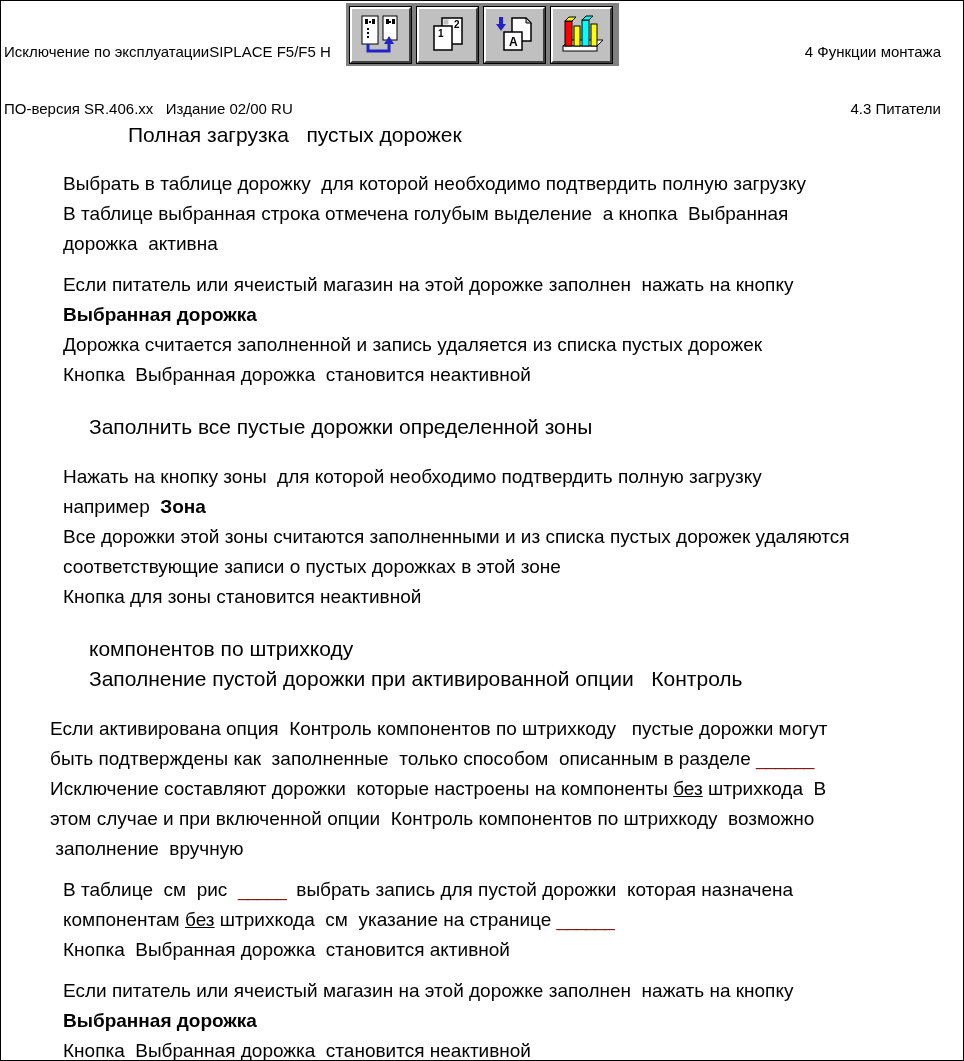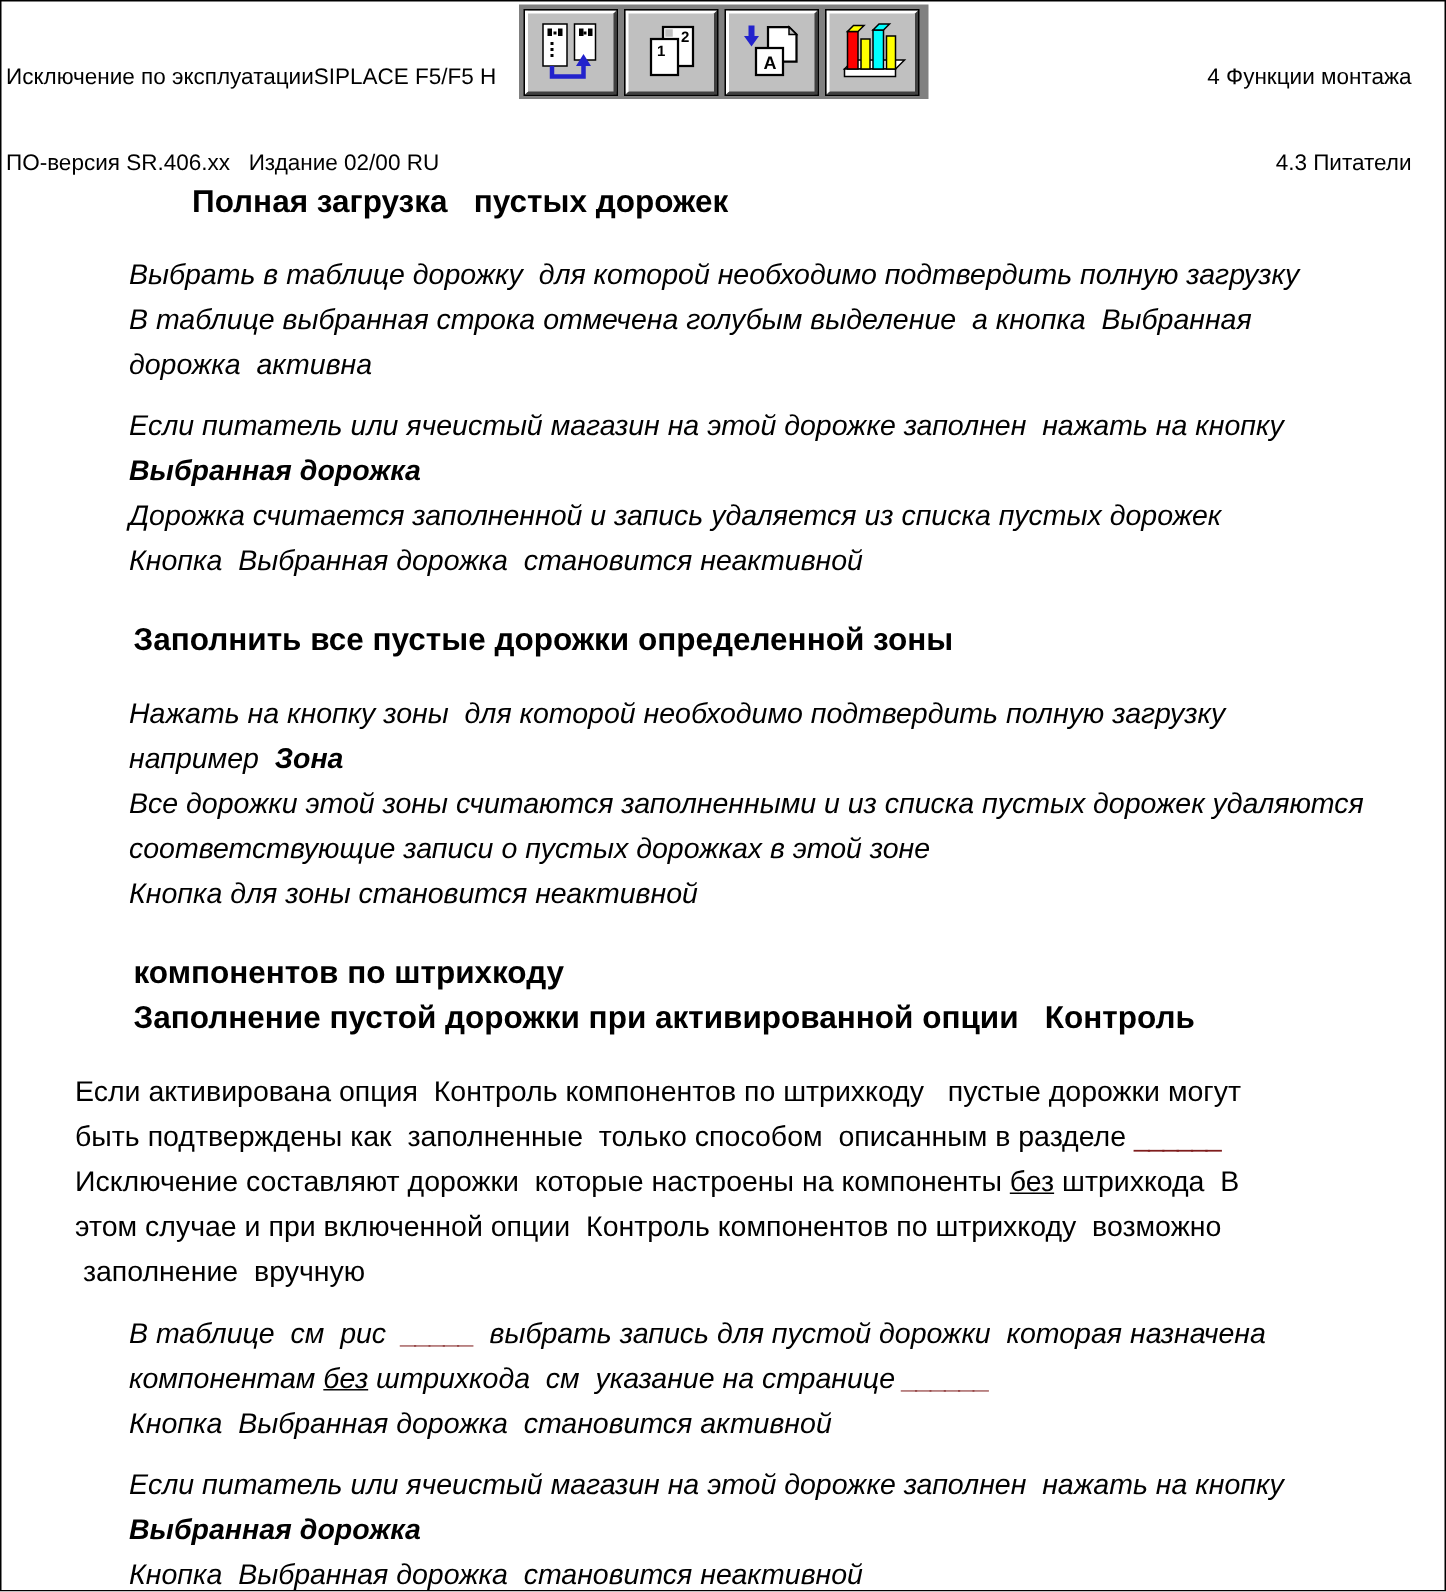--- a/index.html
+++ b/index.html
@@ -27,25 +27,25 @@
     outline:1px solid #000;
     display:flex; align-items:center; justify-content:center; padding:0; cursor:pointer;
   }
   .tb-btn svg { display:block; }
   
   .doc { padding-top:64px; }
   .blk { white-space:pre; }
   .blk-h1 { margin-top:55px; font-size:21px; font-weight:bold; }
   .blk-h2 { margin-top:22px; margin-bottom:20px; font-size:21px; font-weight:bold; }
   .blk-p  { margin-top:11px; }
-  .blk-h1 .line, .blk-h2 .line { line-height:30px; font-size:21px; font-weight:bold; }
+  .blk-h1 .line, .blk-h2 .line { line-height:30px; font-size:21px; font-weight:normal; }
   .blk-p .line { line-height:30px; font-size:19px; }
   .ind-h1 { padding-left:127px; }
   .ind-h  { padding-left:88px; }
-  .ind-p  { padding-left:85px;font-style:italic; }
+  .ind-p  { padding-left:62px; }
   .ind-f  { padding-left:49px; }
   .seg-b { font-weight:bold; }
   .seg-u { text-decoration:underline; }
   .seg-r { color:#7f1d1d; letter-spacing:-1px; cursor:pointer; }
   .blk-h1 { margin-bottom:19px; }
 </style>
 </head>
 <body>
 
 <div class="page">

